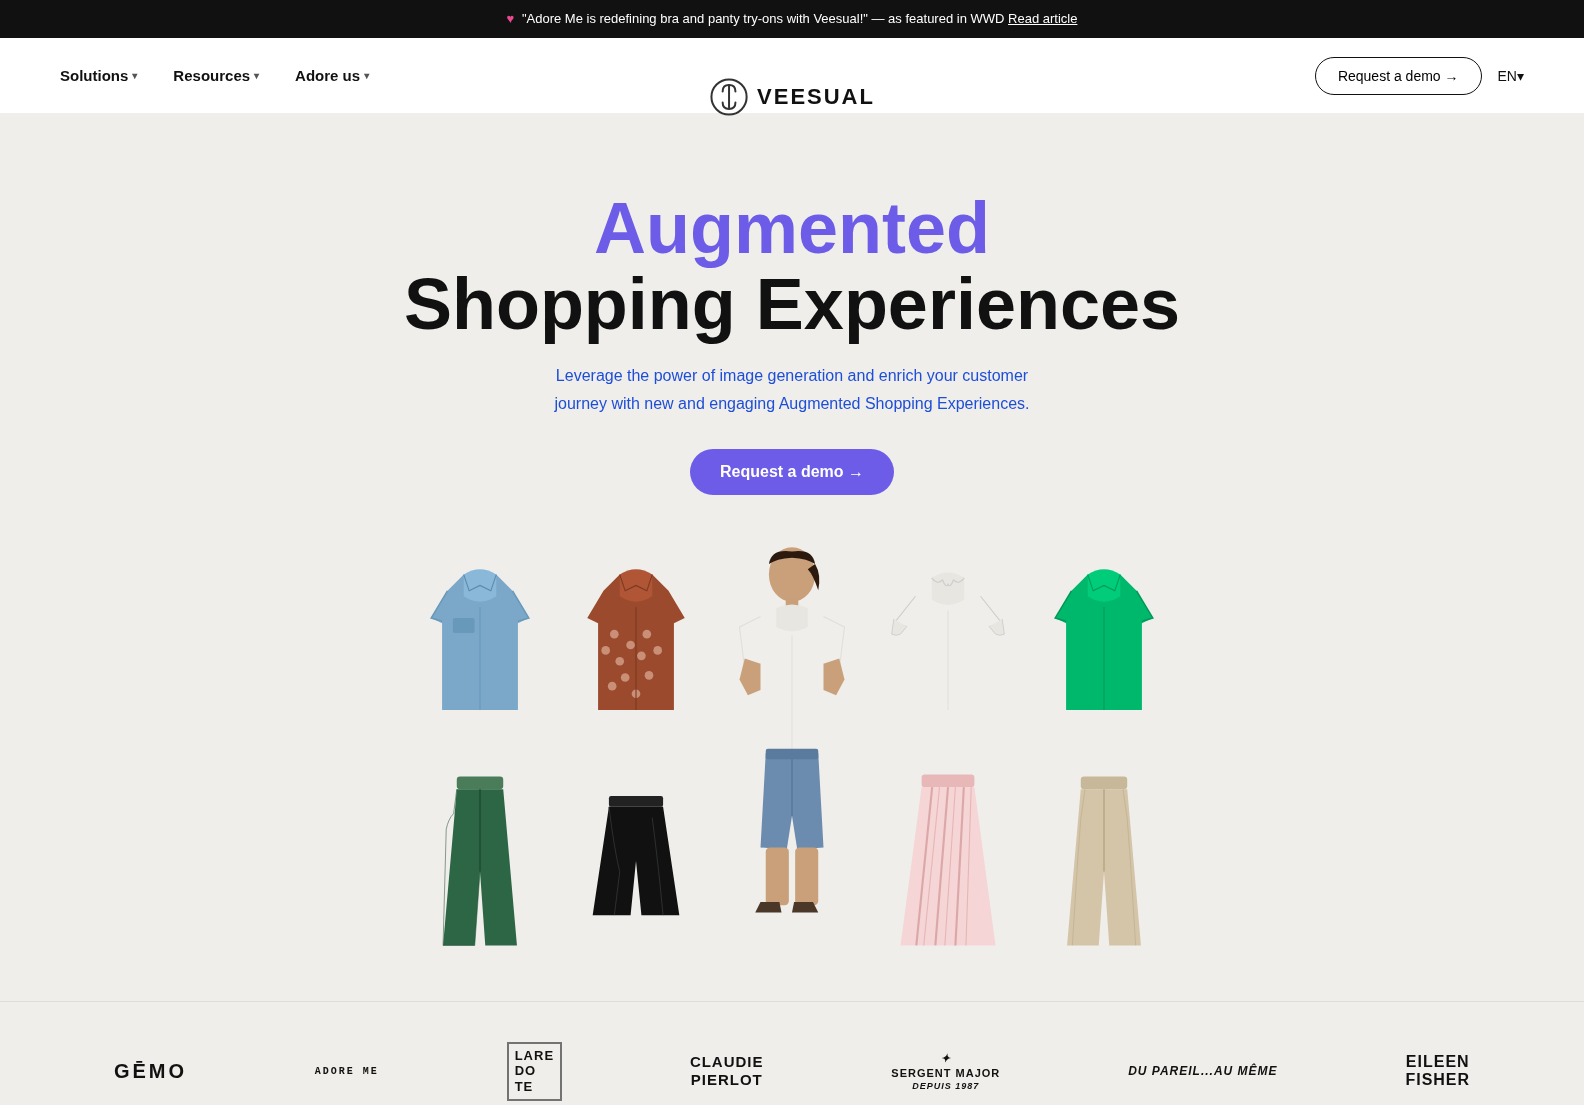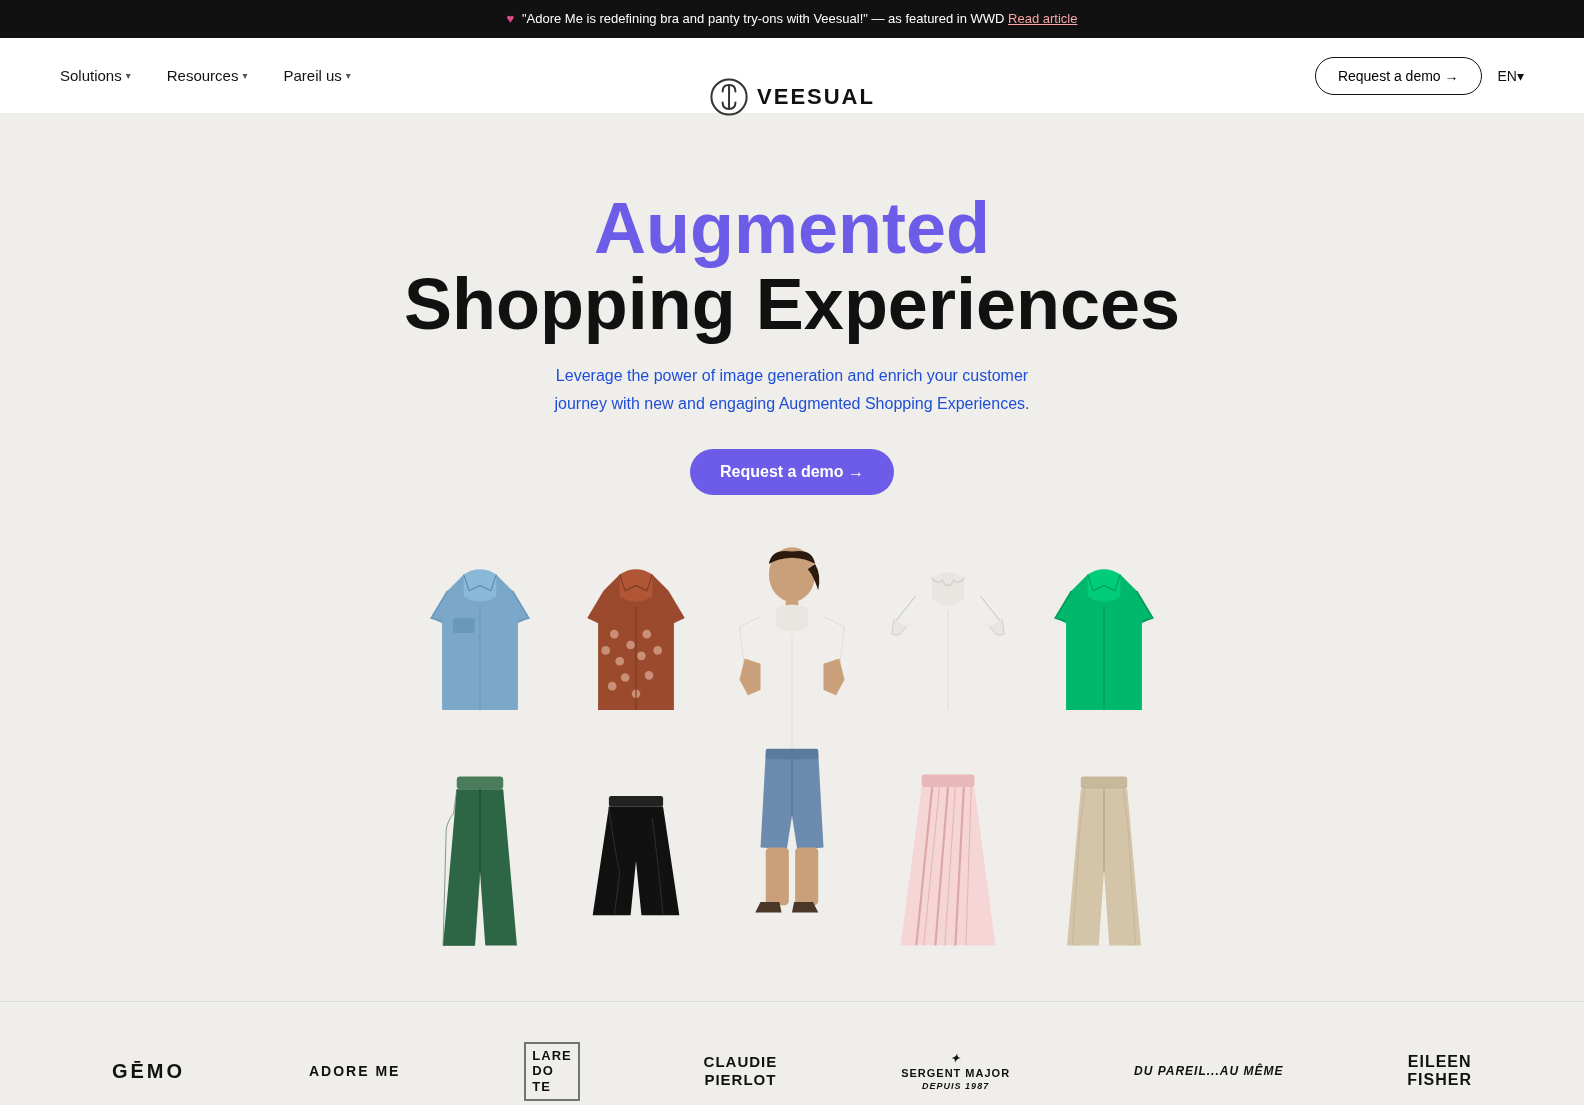--- a/index.html
+++ b/index.html
@@ -8,21 +8,21 @@
     
     .top-banner {
       background: #111;
       color: #fff;
       text-align: center;
       padding: 10px 20px;
       font-size: 13px;
       line-height: 1.4;
     }
     .top-banner a {
-      color: #fca5a5;
+      color: #ffffff;
       text-decoration: underline;
     }
     .banner-heart { color: #e84a8f; margin-right: 4px; }
 
     
     .navbar {
       background: #fff;
       display: flex;
       align-items: center;
       justify-content: space-between;
@@ -35,21 +35,21 @@
       align-items: center;
       gap: 36px;
     }
     .nav-item {
       font-size: 15px;
       color: #111;
       cursor: pointer;
       display: flex;
       align-items: center;
       gap: 4px;
-      font-weight: 400;
+      font-weight: 700;
       justify-content: flex-end;
     }
     .nav-item .chevron {
       font-size: 10px;
       color: #555;
     }
     .nav-logo {
       position: absolute;
       left: 50%;
       transform: translateX(-50%);
@@ -181,21 +181,21 @@
     .brand-item {
       font-size: 16px;
       font-weight: 700;
       color: #111;
       letter-spacing: 1px;
       text-transform: uppercase;
       display: flex;
       align-items: center;
     }
     .brand-gemo { font-size: 20px; letter-spacing: 3px; font-weight: 800; }
-    .brand-adoreme { font-size: 14px; letter-spacing: 2px; font-weight: 600; }
+    .brand-adoreme { font-size: 10px; letter-spacing: 2px; font-weight: 600; font-family: Liberation Mono, monospace; }
     .brand-laredoute { font-size: 13px; font-weight: 800; border: 2px solid #737373; padding: 4px 6px; line-height: 1.2; }
     .brand-claudie { font-size: 15px; font-weight: 700; line-height: 1.2; text-align: center; }
     .brand-sergent { font-size: 11px; font-weight: 600; text-align: center; letter-spacing: 1px; }
     .brand-dupareille { font-size: 12px; font-weight: 600; font-style: italic; text-align: center; }
     .brand-eileen { font-size: 16px; font-weight: 600; text-align: center; letter-spacing: 1px; }
 
     
     .logo-svg {
       width: 40px;
       height: 40px;
@@ -214,21 +214,21 @@
   <div class="nav-left">
     <div class="nav-item">
       <span>Solutions</span>
       <span class="chevron">▾</span>
     </div>
     <div class="nav-item">
       <span>Resources</span>
       <span class="chevron">▾</span>
     </div>
     <div class="nav-item">
-      <span>Pareil us</span>
+      <span>Adore us</span>
       <span class="chevron">▾</span>
     </div>
   </div>
 
   <div class="nav-logo">
 
     <svg class="logo-svg" viewBox="0 0 50 50" fill="none" xmlns="http://www.w3.org/2000/svg">
       <ellipse cx="25" cy="25" rx="22" ry="22" stroke="#333" stroke-width="2.5" fill="none"></ellipse>
       <path d="M17 18 Q17 10 25 10 Q33 10 33 18" stroke="#333" stroke-width="2.5" fill="none" stroke-linecap="round"></path>
       <line x1="25" y1="10" x2="25" y2="38" stroke="#333" stroke-width="2.5" stroke-linecap="round"></line>

